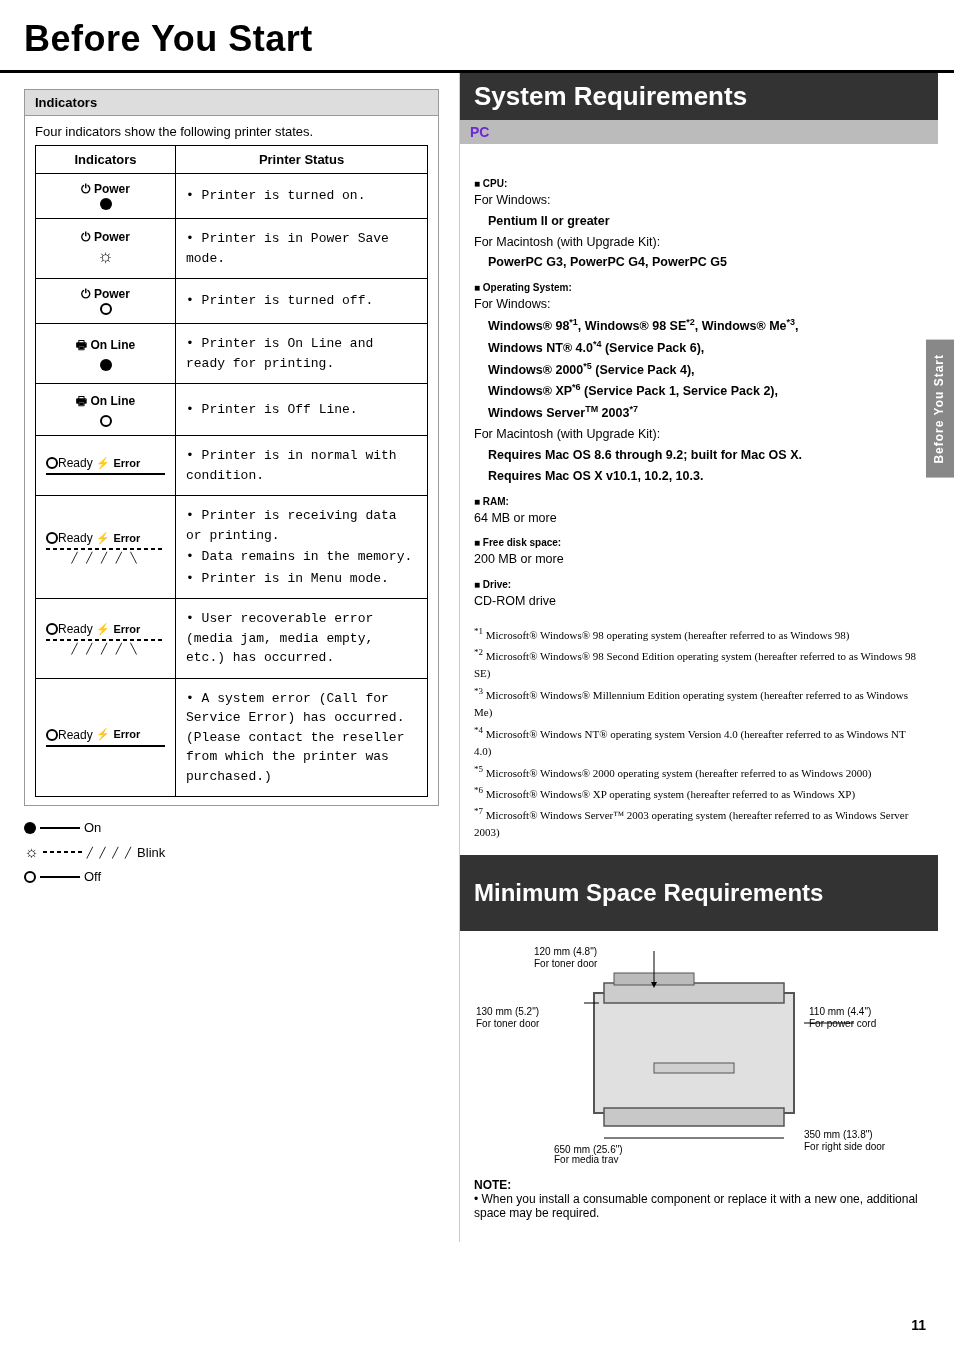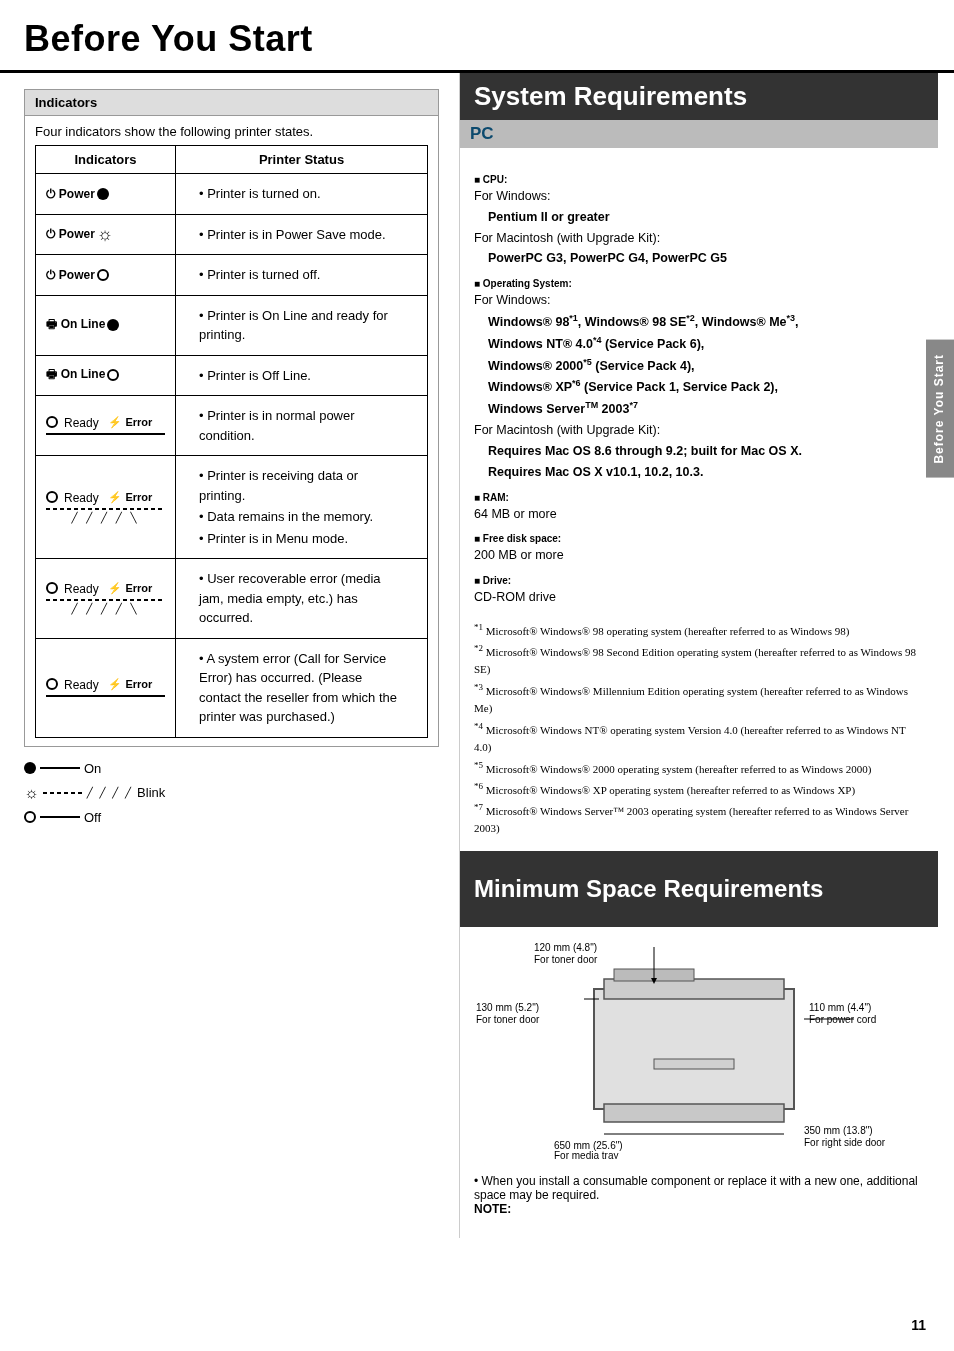--- a/index.html
+++ b/index.html
@@ -100,21 +100,21 @@
       vertical-align: middle;
       font-size: 13px;
     }
     .ind-table td.icon-cell {
       text-align: center;
       width: 140px;
     }
     
     .ind-icon {
       display: flex;
-      flex-direction: row;
+      flex-direction: column;
       align-items: center;
       gap: 2px;
       font-size: 13px;
       font-weight: bold;
     }
     .ind-icon .label {
       font-size: 12px;
       font-weight: bold;
     }
     .circle-filled {
@@ -138,22 +138,21 @@
     }
     .dash-blink {
       display: inline-block;
       width: 40px;
       height: 2px;
       background: repeating-linear-gradient(to right, #000 0, #000 4px, #fff 4px, #fff 7px);
       vertical-align: middle;
     }
     .ready-error-row {
       display: flex;
-      align-items: flex-start;
-      gap: 6px;
+      align-items: center;
       font-size: 12px;
       font-weight: normal;
     }
     .ready-label { font-size: 12px; }
     .status-bar {
       height: 2px;
       background: #000;
       margin-top: 3px;
       width: 100%;
     }
@@ -180,25 +179,25 @@
     .sys-req-header {
       background: #333;
       color: #fff;
       font-size: 26px;
       font-weight: 900;
       padding: 8px 14px;
       margin-bottom: 0;
     }
     .pc-subheader {
       background: #bbb;
-      color: #0c4a6e;
-      font-size: 17px;
+      color: #6d28d9;
+      font-size: 14px;
       font-weight: bold;
       padding: 4px 10px;
-      margin-bottom: 10px;
+      margin-bottom: 18px;
     }
     .sys-req-content {
       padding: 6px 14px;
     }
     .sys-req-content h3 {
       font-size: 10px;
       font-weight: bold;
       margin-top: 10px;
       margin-bottom: 2px;
     }
@@ -244,21 +243,21 @@
     
     .page-number {
       position: absolute;
       bottom: 18px;
       right: 28px;
       font-size: 14px;
       font-weight: bold;
     }
     .bullet-list { list-style: none; padding: 0; }
     .bullet-list li::before { content: "• "; }
-    .bullet-list li { margin: 2px 13px; font-size: 13px; line-height: 1.5; }
+    .bullet-list li { margin: 2px 0; font-size: 13px; line-height: 1.5; font-family: Liberation Mono, monospace; }
     sup { font-size: 9px; }
   </style>
 </head>
 <body>
 
 <div class="page">
 
   <div class="page-header">
     <h1>Before You Start</h1>
   </div>
@@ -357,21 +356,21 @@
                     <div class="ready-error-row">
                       <span class="circle-open"></span>
                       <span class="ready-label">Ready</span>
                       <span style="margin-left:4px;font-size:11px;font-weight:bold;">⚡ Error</span>
                     </div>
                     <div class="status-bar"></div>
                   </div>
                 </td>
                 <td>
                   <ul class="bullet-list">
-                    <li>Printer is in normal power condition.</li>
+                    <li>Printer is in normal with condition.</li>
                   </ul>
                 </td>
               </tr>
 
               <tr>
                 <td class="icon-cell">
                   <div style="text-align:center;">
                     <div class="ready-error-row">
                       <span class="circle-open"></span>
                       <span class="ready-label">Ready</span>
@@ -532,21 +531,21 @@
 
           <defs>
             <marker id="arrow" markerWidth="6" markerHeight="6" refX="3" refY="3" orient="auto">
               <path d="M0,0 L6,3 L0,6 Z" fill="#000"></path>
             </marker>
           </defs>
         </svg>
       </div>
 
       <div class="note-section">
+        <p><strong>NOTE:</strong></p>
         <p>• When you install a consumable component or replace it with a new one, additional space may be required.</p>
-        <p><strong>NOTE:</strong></p>
       </div>
 
     </div>
   </div>
 
   <div class="page-number">11</div>
 </div>
 
 </body></html>

